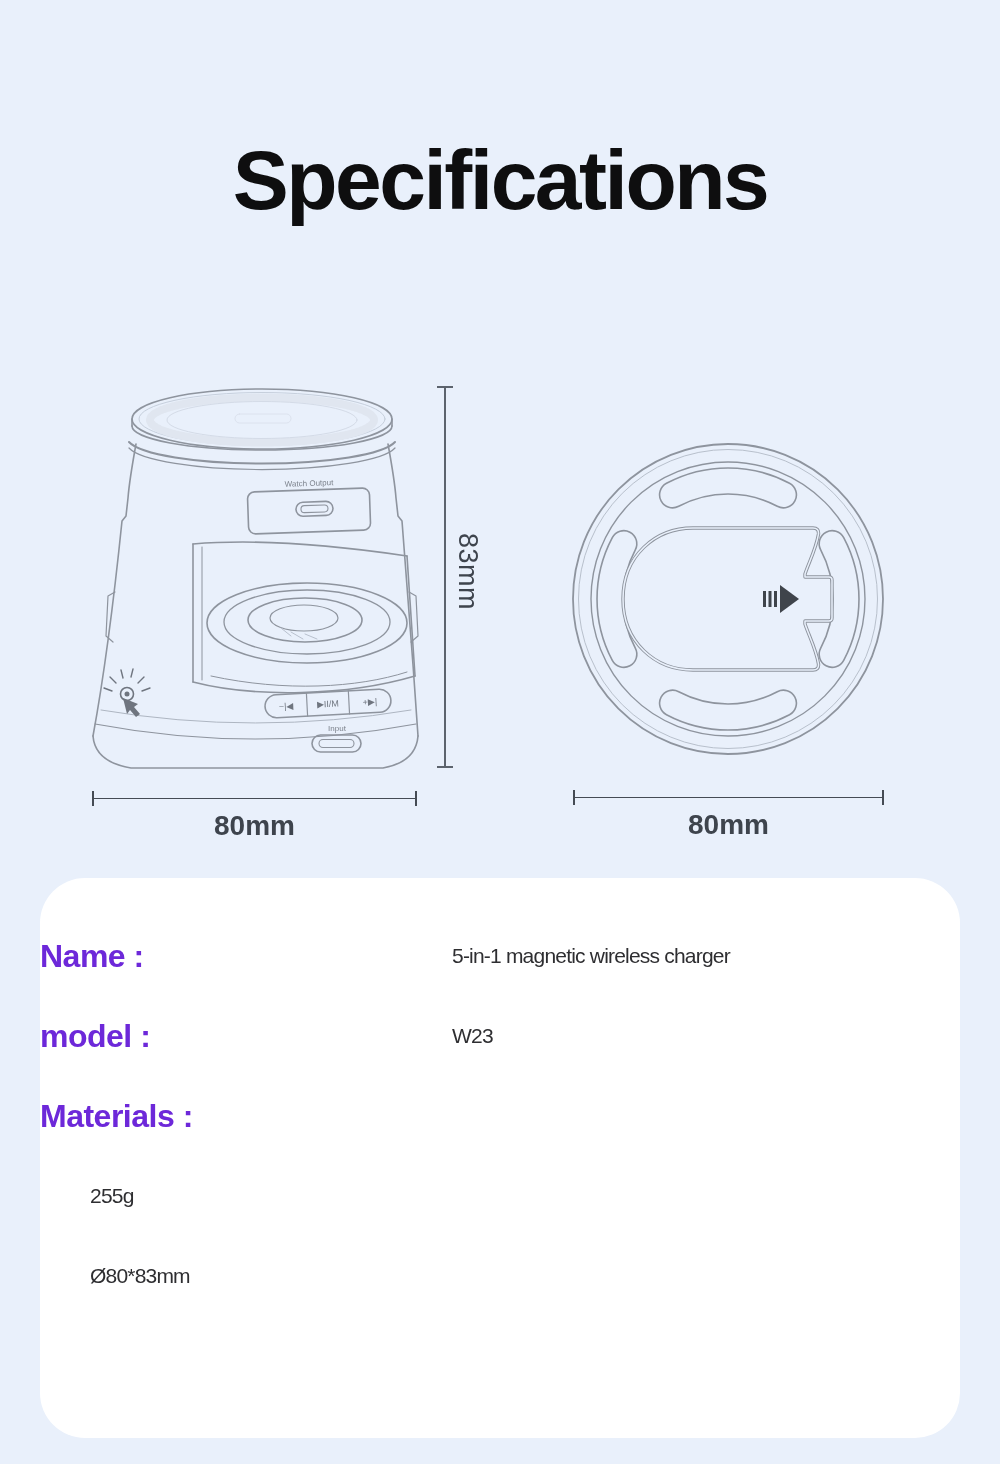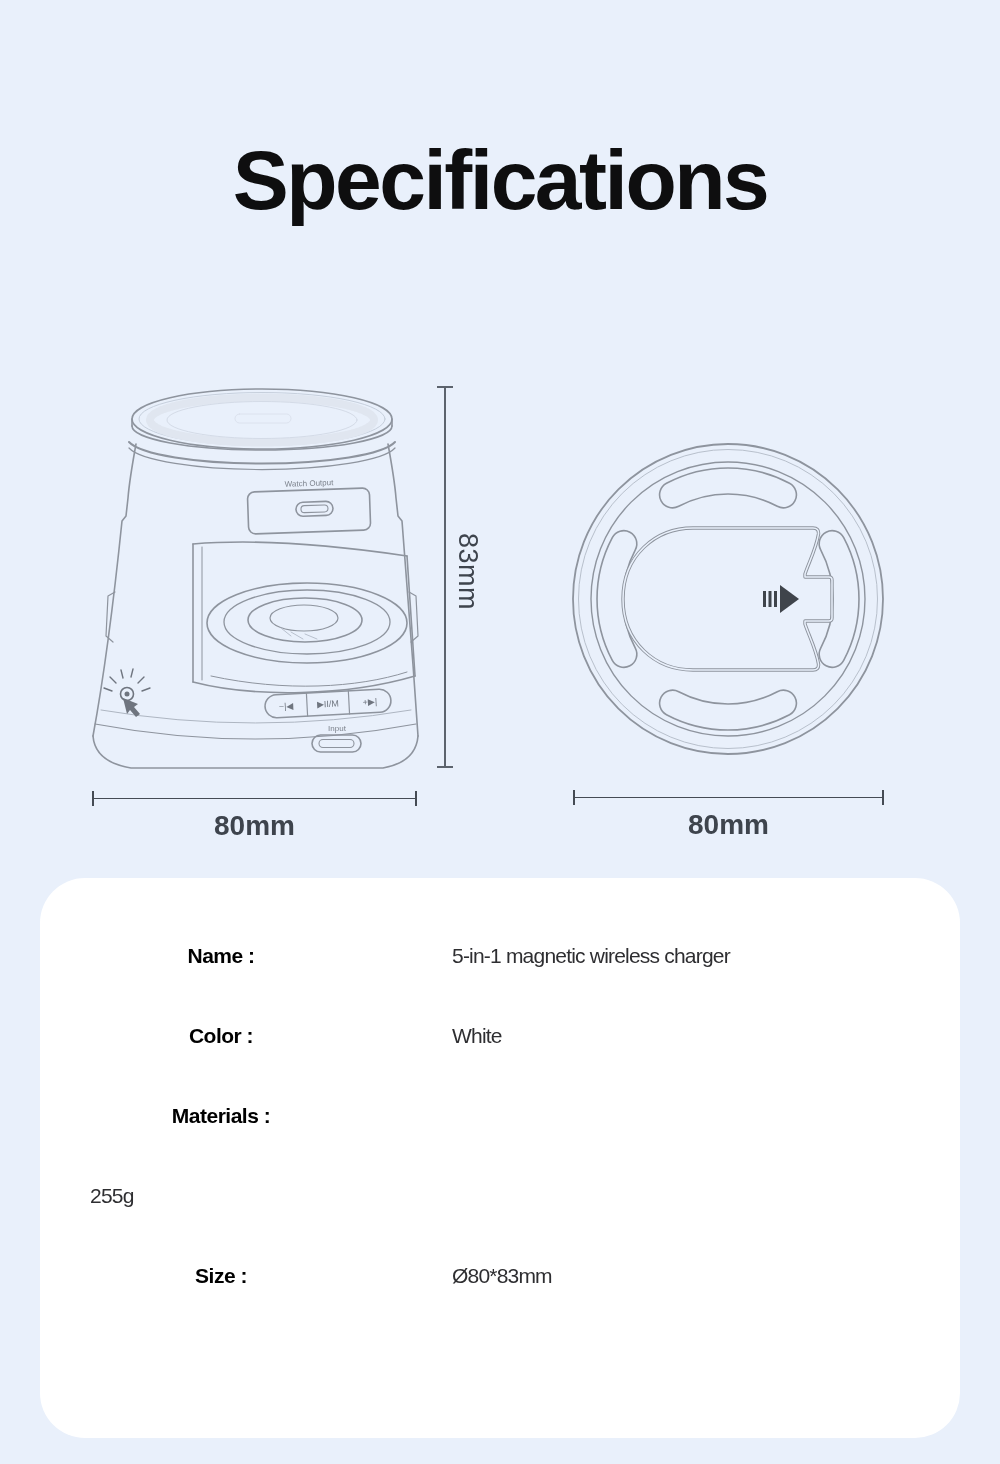--- a/index.html
+++ b/index.html
@@ -37,22 +37,22 @@
   }
 
   
   .card{
     position:absolute;left:40px;top:878px;width:920px;height:560px;
     background:#FFFFFF;border-radius:45px;
   }
   .rows{padding-top:38px;}
   .row{display:flex;align-items:center;height:80px;}
   .row .lbl{
-    width:362px;text-align:center;font-weight:700;font-size:21px;
-    color:#000000;letter-spacing:-0.5px;white-space:pre;
+    width:362px;text-align:left;font-weight:700;font-size:32px;
+    color:#6d28d9;letter-spacing:-0.5px;white-space:pre;
   }
   .row .val{
     margin-left:50px;font-size:21px;color:#2E2E31;letter-spacing:-0.8px;
   }
 
   svg text{font-family:"Liberation Sans", sans-serif;}
 </style>
 </head>
 <body>
 
@@ -177,27 +177,26 @@
   <span class="hdim-label">80mm</span>
 </div>
 
 <div class="card">
   <div class="rows">
     <div class="row">
       <div class="lbl">Name :</div>
       <div class="val">5-in-1 magnetic wireless charger</div>
     </div>
     <div class="row">
-      <div class="lbl">Color :</div>
-      <div class="val">White</div>
+      <div class="lbl">model :</div>
+      <div class="val">W23</div>
     </div>
     <div class="row">
       <div class="lbl">Materials :</div>
     </div>
     <div class="row">
       <div class="val">255g</div>
     </div>
     <div class="row">
-      <div class="lbl">Size :</div>
       <div class="val">Ø80*83mm</div>
     </div>
   </div>
 </div>
 
 </body></html>

